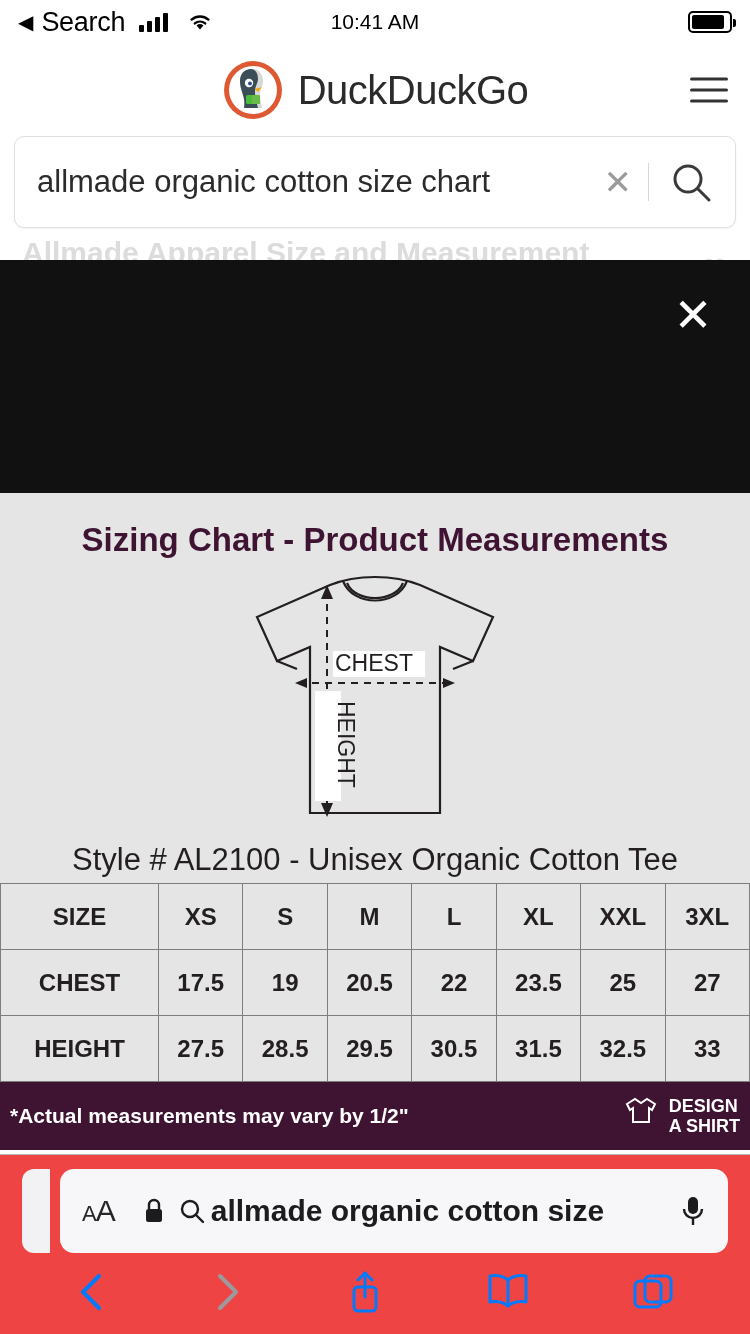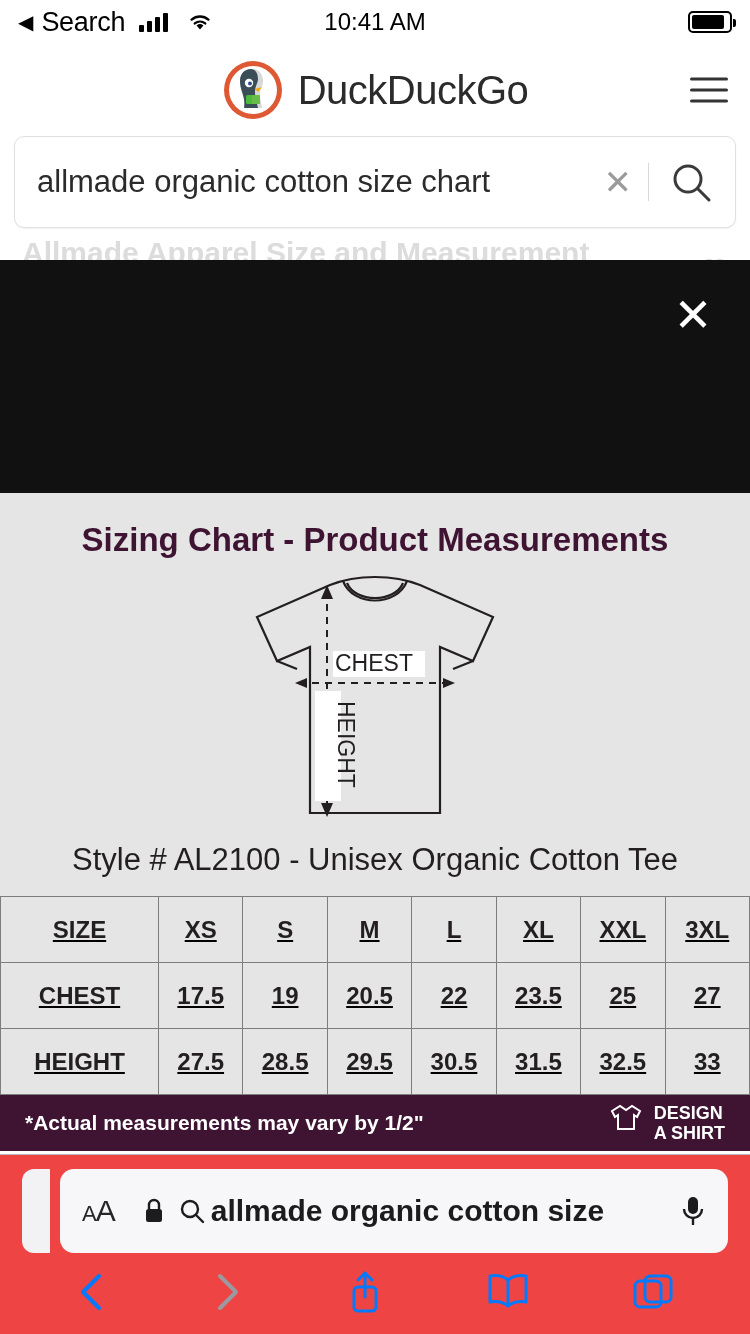--- a/index.html
+++ b/index.html
@@ -22,21 +22,21 @@
   .sb-carrier { font-size: 27px; letter-spacing: -0.3px; }
   .signal { display: inline-flex; align-items: flex-end; gap: 3px; height: 20px; margin-left:6px;}
   .signal i { display:block; width:5px; background:#000; border-radius:1px; }
   .signal i:nth-child(1){height:7px;}
   .signal i:nth-child(2){height:11px;}
   .signal i:nth-child(3){height:15px;}
   .signal i:nth-child(4){height:19px;background:#000;}
   .wifi { margin-left: 10px; width: 28px; height: 20px; position: relative;}
   .sb-time {
     position: absolute; left: 0; right: 0; text-align: center;
-    font-size: 24px; font-weight: 400;
+    font-size: 21px; font-weight: 400;
   }
   .sb-right { margin-left: auto; display:flex; align-items:center; }
   .battery {
     width: 44px; height: 22px; border: 2px solid #000; border-radius: 5px;
     position: relative; padding: 2px;
   }
   .battery::after{
     content:""; position:absolute; right:-6px; top:6px; width:3px; height:8px;
     background:#000; border-radius: 0 2px 2px 0;
   }
@@ -85,32 +85,31 @@
 
   .chart-area { position:absolute; top: 493px; left:0; width: 750px; background:#e5e5e5; }
   .chart-title {
     text-align:center; font-size: 33px; font-weight: 700; color: #3f1433;
     padding: 28px 0 8px;
   }
   .tee-wrap { display:flex; justify-content:center; margin-top: 6px; }
   .style-line { text-align:center; font-size: 31px; color:#231f20; margin-top: 14px; }
 
   table.size-table {
-    width: 750px; border-collapse: collapse; margin-top: 18px;
+    width: 750px; border-collapse: collapse; margin-top: 5px;
     table-layout: fixed;
-    text-decoration: underline;
   }
   table.size-table td {
     border: 1px solid #7d7d7d; height: 66px; text-align:center;
     font-size: 24px; font-weight: 700; color:#231f20;
   }
   table.size-table tr td:first-child { width: 158px; }
   .footer-bar {
-    width: 750px; height: 56px; background:#3f1433; color:#fff;
-    display:flex; align-items:center; padding: 0 25px; font-size: 21px; font-weight: 700;
+    width: 750px; height: 68px; background:#3f1433; color:#fff;
+    display:flex; align-items:center; padding: 0 10px; font-size: 21px; font-weight: 700;
   }
   .footer-right { margin-left:auto; display:flex; align-items:flex-start; gap: 8px; }
   .das-text { font-size: 18px; line-height: 20px; font-weight:700; text-align:left;}
 
   
   .bottom-chrome {
     position:absolute; bottom: 0; left:0; width: 750px; height: 180px;
     background: #ef4444; border-top: 1px solid #b6b6bb;
   }
   .url-row { padding: 14px 22px 0; display:flex; align-items:center; }

